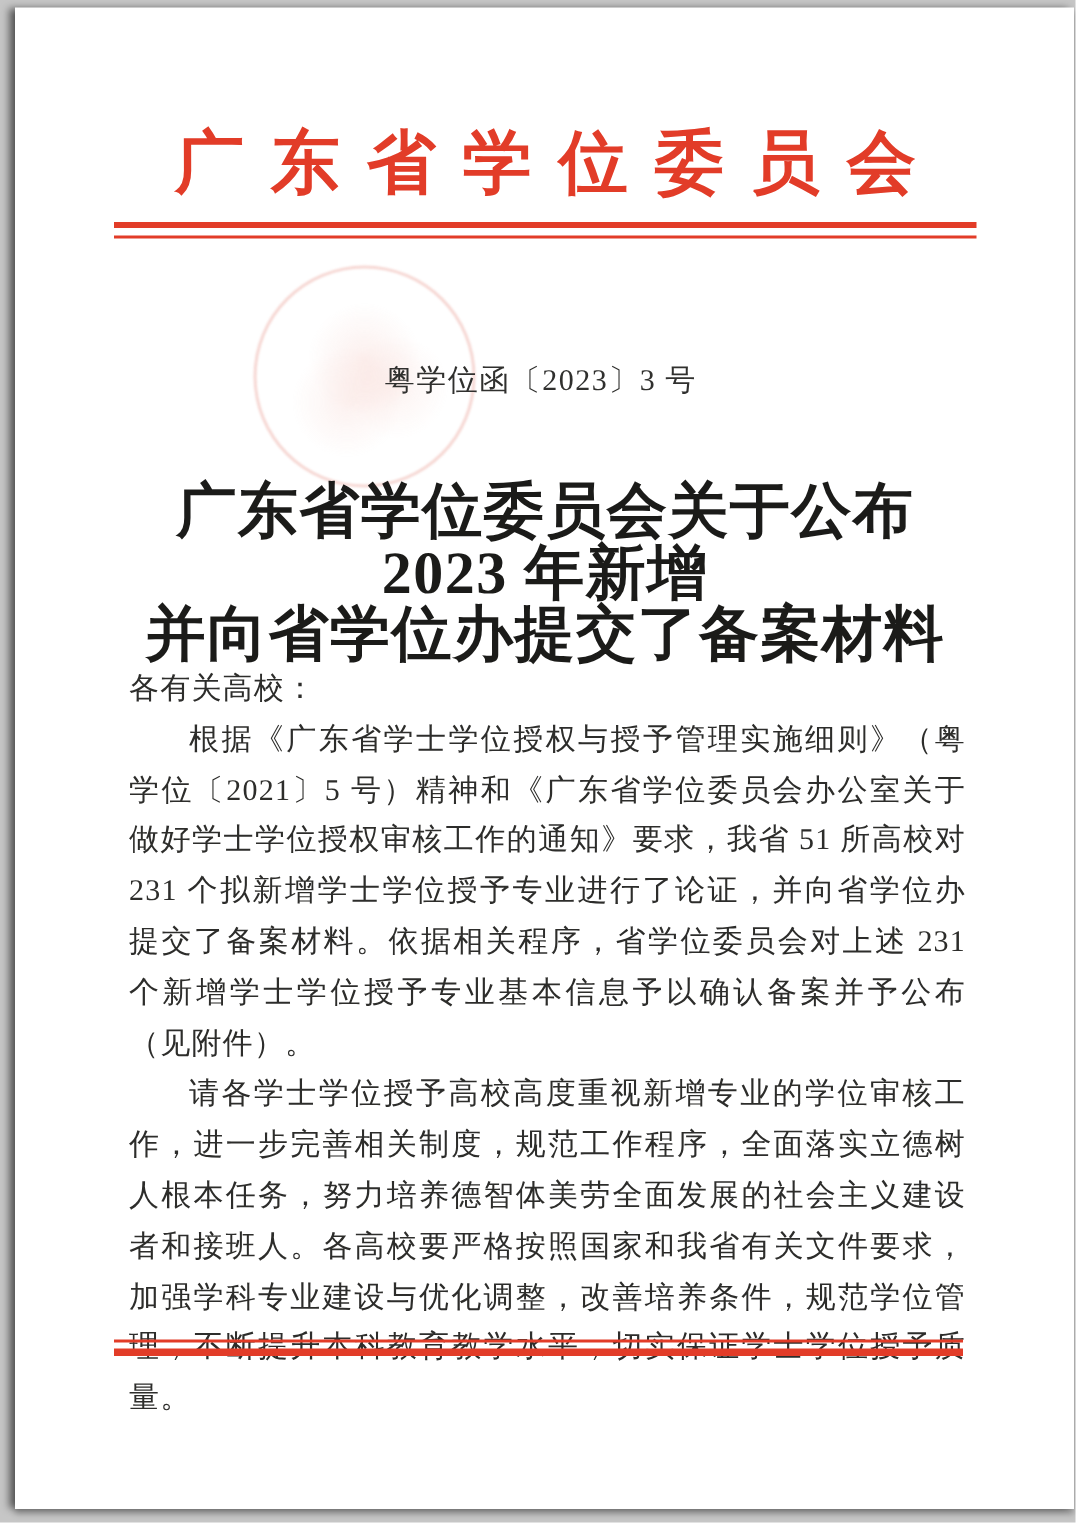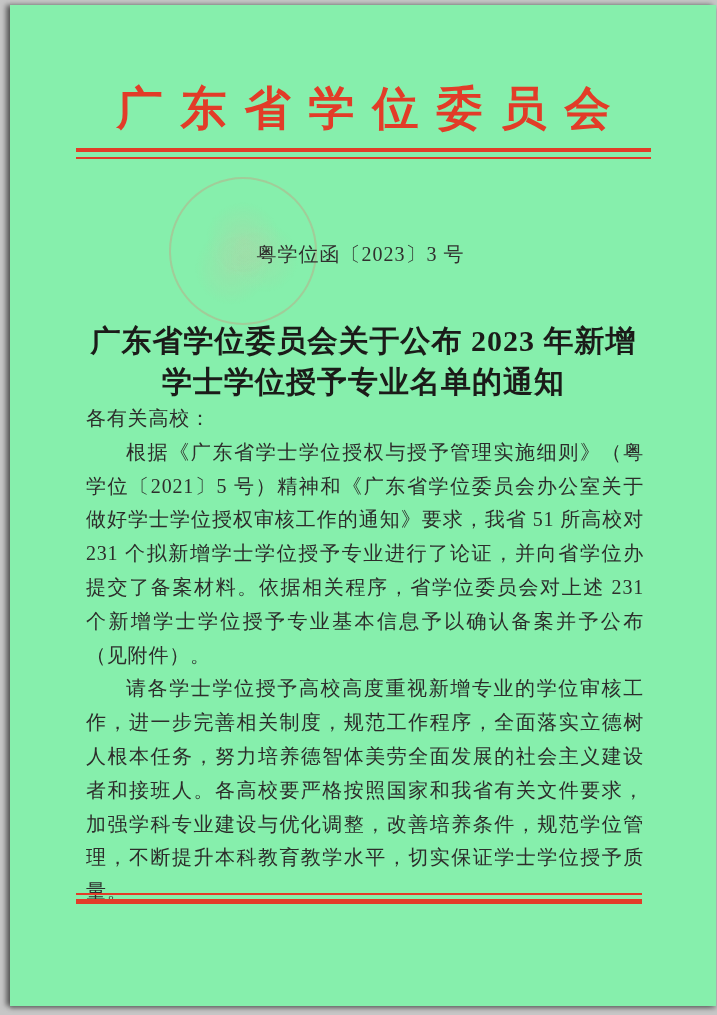--- a/index.html
+++ b/index.html
@@ -8,21 +8,21 @@
   body {
     width: 717px; height: 1015px;
     background: #c6c6c6;
     position: relative;
     overflow: hidden;
     font-family: "Liberation Serif", "DejaVu Serif", serif;
   }
   .paper {
     position: absolute;
     left: 10px; top: 5px; right: 1px; bottom: 9px;
-    background: #86efac;
+    background: #ffffff;
     box-shadow: -4px 0 5px rgba(0,0,0,0.5), 0 3px 4px rgba(0,0,0,0.25);
   }
   .content {
     position: absolute;
     left: 66px; top: 0;
     width: 575px;
   }
   .org-name {
     margin-top: 80px;
     text-align: center;
@@ -41,21 +41,21 @@
     text-align: center;
     font-size: 20px;
     line-height: 22px;
     color: #30302e;
     letter-spacing: 1px;
     padding-right: 6px;
   }
   .doc-title {
     margin-top: 55px;
     text-align: center;
-    font-size: 30px;
+    font-size: 40px;
     line-height: 41px;
     font-weight: bold;
     color: #1b1b19;
     letter-spacing: 1px;
   }
   .body-text {
     padding: 0 7px 0 10px;
     font-size: 20px;
     line-height: 33.8px;
     color: #2d2d2b;
@@ -98,21 +98,21 @@
 
     <div class="org-name">广东省学位委员会</div>
 
     <div class="rule-thick-top"></div>
     <div class="rule-thin-top"></div>
 
     <div class="doc-number">粤学位函〔2023〕3 号</div>
 
     <div class="doc-title">
       <div>广东省学位委员会关于公布 2023 年新增</div>
-      <div>学士学位授予专业名单的通知</div>
+      <div>并向省学位办提交了备案材料</div>
     </div>
 
     <div class="body-text">
       <div class="salutation">各有关高校：</div>
       <p>根据《广东省学士学位授权与授予管理实施细则》（粤学位〔2021〕5 号）精神和《广东省学位委员会办公室关于做好学士学位授权审核工作的通知》要求，我省 51 所高校对 231 个拟新增学士学位授予专业进行了论证，并向省学位办提交了备案材料。依据相关程序，省学位委员会对上述 231 个新增学士学位授予专业基本信息予以确认备案并予公布（见附件）。</p>
       <p>请各学士学位授予高校高度重视新增专业的学位审核工作，进一步完善相关制度，规范工作程序，全面落实立德树人根本任务，努力培养德智体美劳全面发展的社会主义建设者和接班人。各高校要严格按照国家和我省有关文件要求，加强学科专业建设与优化调整，改善培养条件，规范学位管理，不断提升本科教育教学水平，切实保证学士学位授予质量。</p>
     </div>
 
   </div>
 

